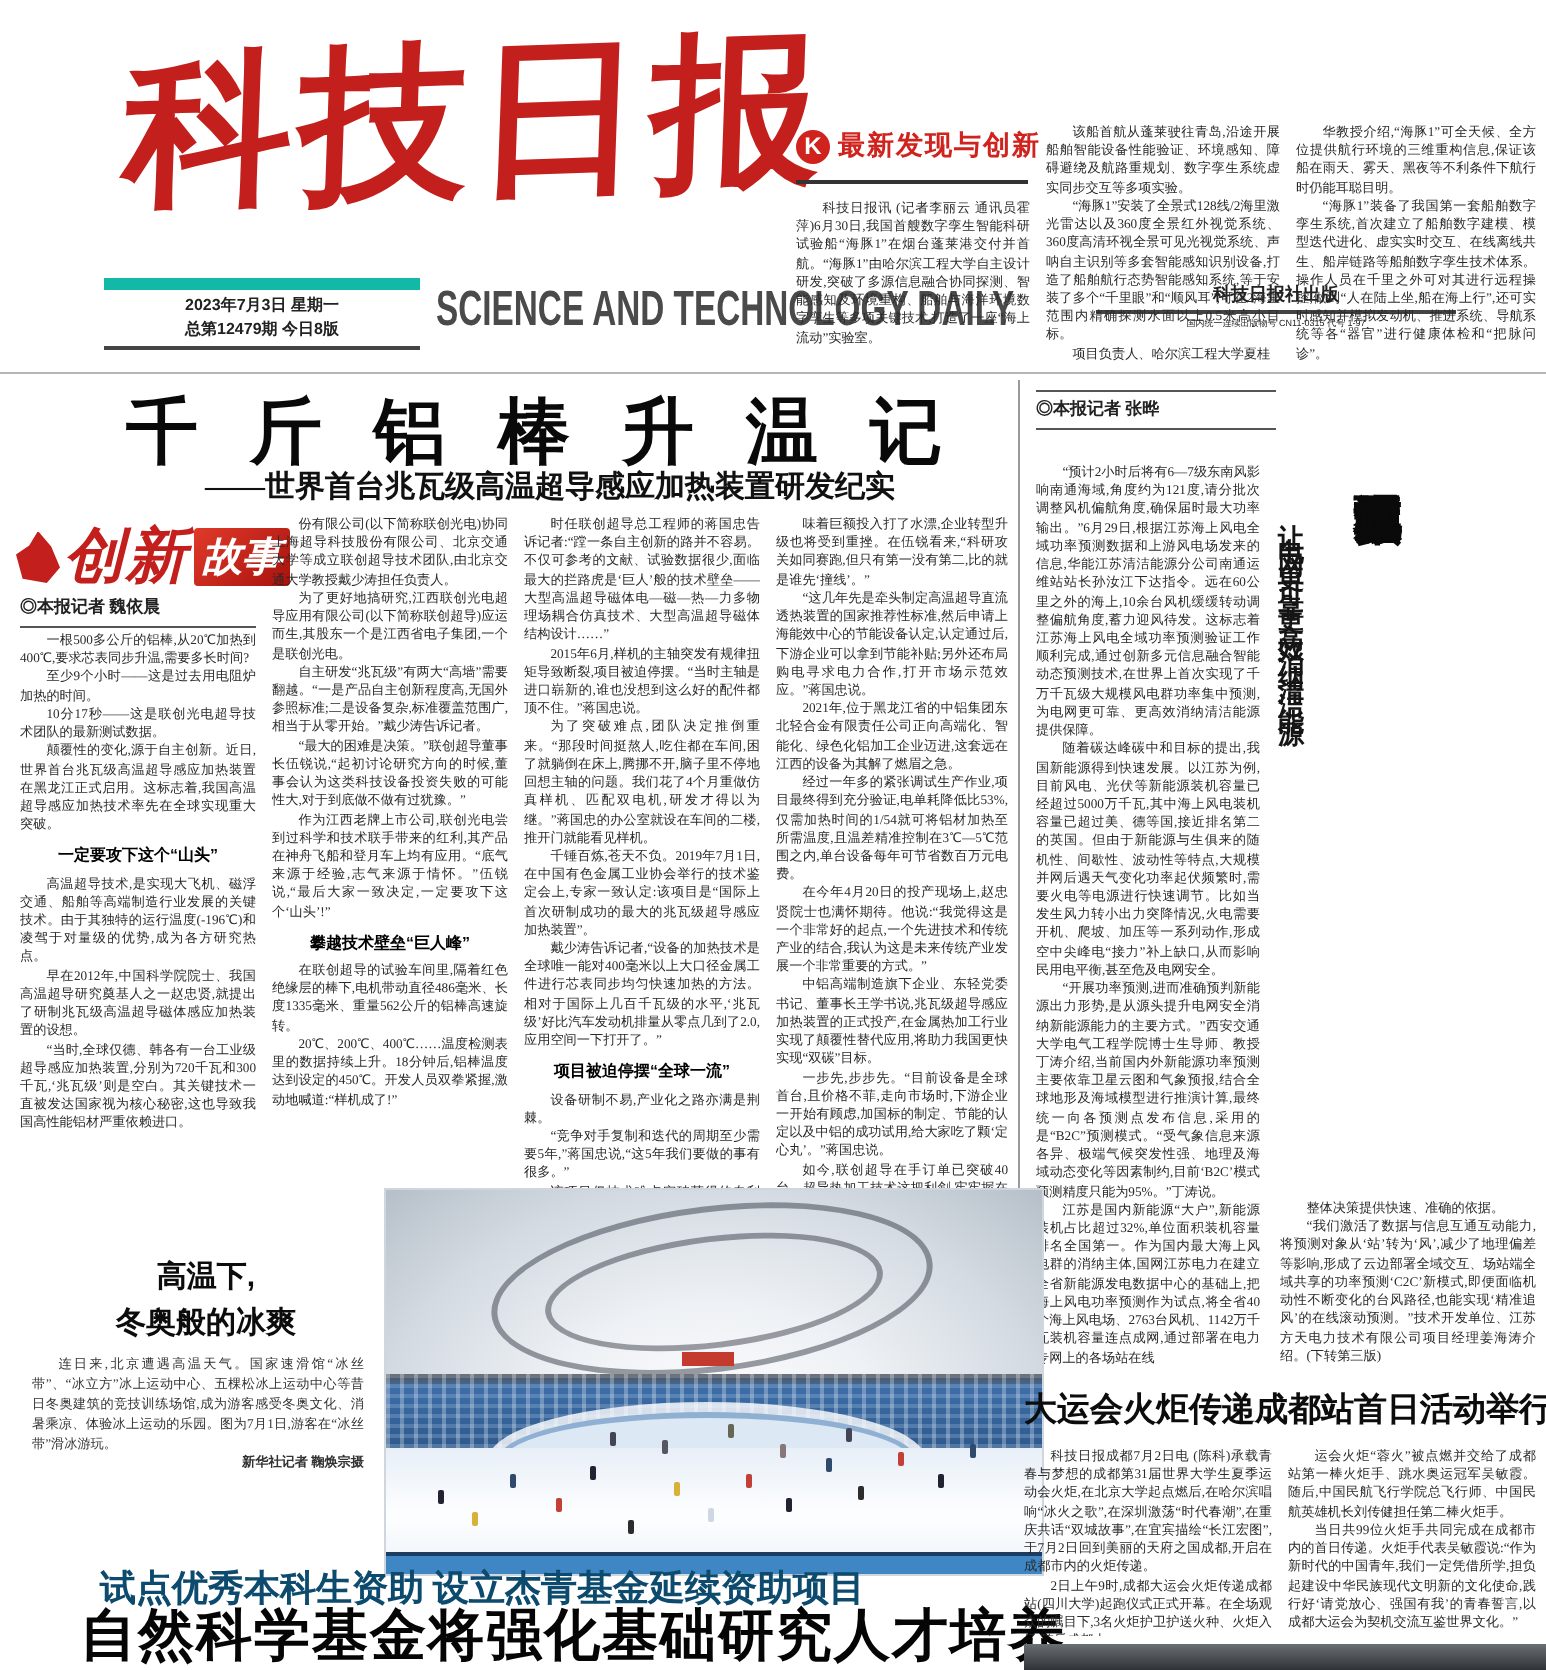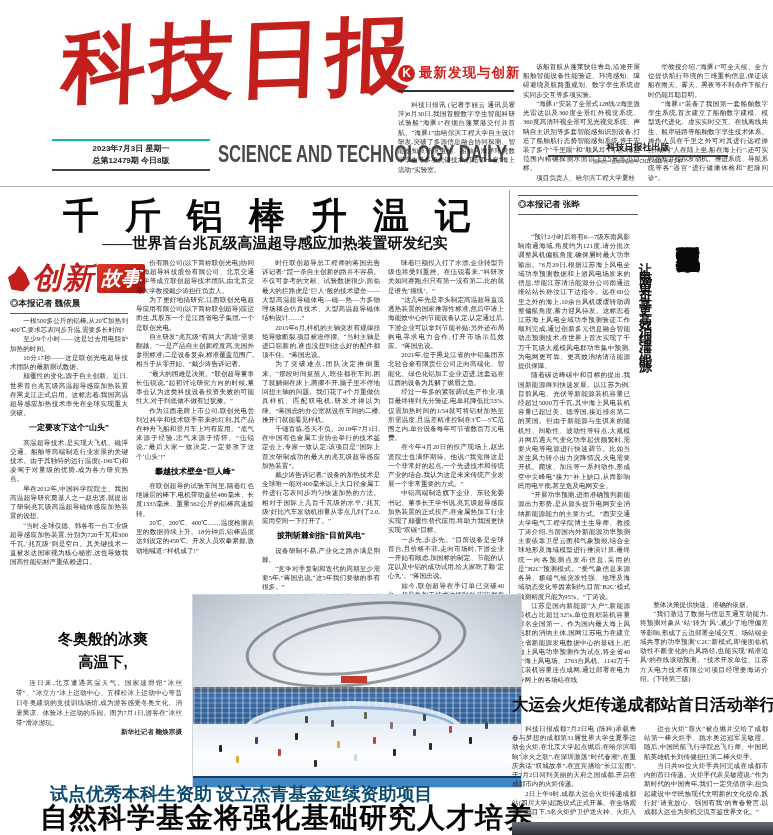--- a/index.html
+++ b/index.html
@@ -9,21 +9,21 @@
     font-family:"Liberation Serif", serif;color:#1c1c1c;
   }
   .abs{position:absolute;}
   
   .logo{
     font-family:"DejaVu Serif", serif;font-weight:bold;
     color:#c3201d;font-size:84px;line-height:1;letter-spacing:4px;
     transform:rotate(-2deg) skewX(-4deg);white-space:nowrap;
   }
   .dateblock{font-family:"Liberation Sans", sans-serif;font-size:8px;font-weight:bold;color:#222;
-    border-top:2px solid #14b8a6;border-bottom:2px solid #444;padding:2px 0;text-align:center;line-height:1.5;}
+    border-top:6px solid #14b8a6;border-bottom:2px solid #444;padding:2px 0;text-align:center;line-height:1.5;}
   .engtitle{font-family:"Liberation Sans", sans-serif;font-weight:bold;color:#4a4a4a;
     font-size:17px;white-space:nowrap;transform:scale(.98,1.45);transform-origin:left center;letter-spacing:0;}
   .pubblock{font-family:"Liberation Sans", sans-serif;text-align:center;color:#222;}
   .pubblock .l1{font-size:9px;font-weight:bold;border-bottom:2px solid #444;padding-bottom:1px;}
   .pubblock .l2{font-size:5px;transform:scale(.9);white-space:nowrap;margin-top:1px;}
   .hr{background:#b5b5b5;height:1px;}
   .vr{background:#9a9a9a;width:1px;}
   
   .h-top{font-family:"Liberation Sans", sans-serif;font-weight:bold;font-size:19px;
     color:#0d0d0d;text-align:center;white-space:nowrap;}
@@ -155,21 +155,21 @@
       <p class="subhead">攀越技术壁垒“巨人峰”</p>
       <p>在联创超导的试验车间里,隔着红色绝缘层的棒下,电机带动直径486毫米、长度1335毫米、重量562公斤的铝棒高速旋转。</p>
       <p>20℃、200℃、400℃……温度检测表里的数据持续上升。18分钟后,铝棒温度达到设定的450℃。开发人员双拳紧握,激动地喊道:“样机成了!”</p>
     </div>
   <div class="abs col" style="left:262px;top:258px;width:118px;height:342px;">
       <p>时任联创超导总工程师的蒋国忠告诉记者:“蹚一条自主创新的路并不容易。不仅可参考的文献、试验数据很少,面临最大的拦路虎是‘巨人’般的技术壁垒——大型高温超导磁体电—磁—热—力多物理场耦合仿真技术、大型高温超导磁体结构设计……”</p>
       <p>2015年6月,样机的主轴突发有规律扭矩导致断裂,项目被迫停摆。“当时主轴是进口崭新的,谁也没想到这么好的配件都顶不住。”蒋国忠说。</p>
       <p>为了突破难点,团队决定推倒重来。“那段时间挺熬人,吃住都在车间,困了就躺倒在床上,腾挪不开,脑子里不停地回想主轴的问题。我们花了4个月重做仿真样机、匹配双电机,研发才得以为继。”蒋国忠的办公室就设在车间的二楼,推开门就能看见样机。</p>
       <p>千锤百炼,苍天不负。2019年7月1日,在中国有色金属工业协会举行的技术鉴定会上,专家一致认定:该项目是“国际上首次研制成功的最大的兆瓦级超导感应加热装置”。</p>
       <p>戴少涛告诉记者,“设备的加热技术是全球唯一能对400毫米以上大口径金属工件进行芯表同步均匀快速加热的方法。相对于国际上几百千瓦级的水平,‘兆瓦级’好比汽车发动机排量从零点几到了2.0,应用空间一下打开了。”</p>
-      <p class="subhead">披荆斩棘剑指“目前风电”</p>
+      <p class="subhead">项目被迫停摆“全球一流”</p>
       <p>设备研制不易,产业化之路亦满是荆棘。</p>
       <p>“竞争对手复制和迭代的周期至少需要5年,”蒋国忠说,“这5年我们要做的事有很多。”</p>
       <p>该项目仅技术难点突破获得的专利就有48项,如果产业化失败,不仅意</p>
     </div>
   <div class="abs col" style="left:388px;top:258px;width:116px;height:342px;">
       <p>味着巨额投入打了水漂,企业转型升级也将受到重挫。在伍锐看来,“科研攻关如同赛跑,但只有第一没有第二,比的就是谁先‘撞线’。”</p>
       <p>“这几年先是牵头制定高温超导直流透热装置的国家推荐性标准,然后申请上海能效中心的节能设备认定,认定通过后,下游企业可以拿到节能补贴;另外还布局购电寻求电力合作,打开市场示范效应。”蒋国忠说。</p>
       <p>2021年,位于黑龙江省的中铝集团东北轻合金有限责任公司正向高端化、智能化、绿色化铝加工企业迈进,这套远在江西的设备为其解了燃眉之急。</p>
       <p>经过一年多的紧张调试生产作业,项目最终得到充分验证,电单耗降低比53%,仅需加热时间的1/54就可将铝材加热至所需温度,且温差精准控制在3℃—5℃范围之内,单台设备每年可节省数百万元电费。</p>
       <p>在今年4月20日的投产现场上,赵忠贤院士也满怀期待。他说:“我觉得这是一个非常好的起点,一个先进技术和传统产业的结合,我认为这是未来传统产业发展一个非常重要的方式。”</p>
@@ -195,22 +195,22 @@
 
   <div class="abs vsub" style="left:636px;top:252px;height:320px;">让电网更可靠更高效消纳清洁能源</div>
   <div class="abs vtitle" style="left:676px;top:228px;height:412px;">大规模风电群功率集中预测在江苏实现</div>
 
   <div class="abs col" style="left:640px;top:600px;width:128px;height:88px;">
       <p>整体决策提供快速、准确的依据。</p>
       <p>“我们激活了数据与信息互通互动能力,将预测对象从‘站’转为‘风’,减少了地理偏差等影响,形成了云边部署全域交互、场站端全域共享的功率预测‘C2C’新模式,即便面临机动性不断变化的台风路径,也能实现‘精准追风’的在线滚动预测。”技术开发单位、江苏方天电力技术有限公司项目经理姜海涛介绍。(下转第三版)</p>
     </div>
 
   <div class="abs h-photo" style="left:22px;top:628px;width:162px;">
+    <div>高温下,</div>
     <div>冬奥般的冰爽</div>
-    <div>高温下,</div>
   </div>
   <div class="abs caption" style="left:16px;top:678px;width:166px;height:100px;">
     <p>连日来,北京遭遇高温天气。国家速滑馆“冰丝带”、“冰立方”冰上运动中心、五棵松冰上运动中心等昔日冬奥建筑的竞技训练场馆,成为游客感受冬奥文化、消暑乘凉、体验冰上运动的乐园。图为7月1日,游客在“冰丝带”滑冰游玩。</p>
     <p class="credit">新华社记者 鞠焕宗摄</p>
   </div>
 
   <div class="abs photo" style="left:192px;top:594px;width:328px;height:192px;">
     <div class="ph-ceiling"></div>
     <div class="ph-ring" style="left:16%;top:4%;width:66%;height:40%;transform:rotate(-7deg);"></div>
     <div class="ph-ring" style="left:24%;top:12%;width:50%;height:26%;transform:rotate(-7deg);border-color:rgba(40,45,55,.45);"></div>

